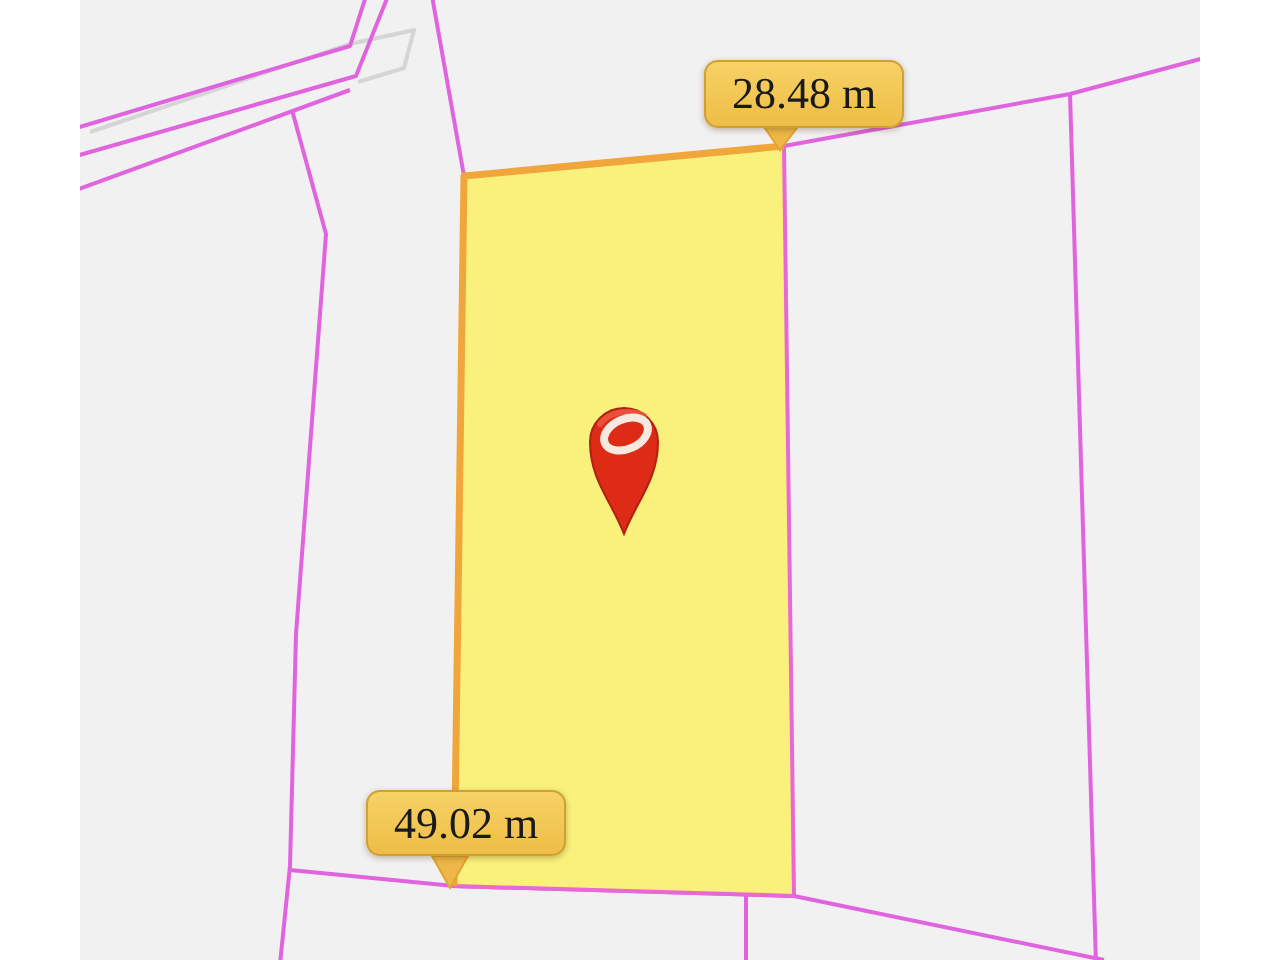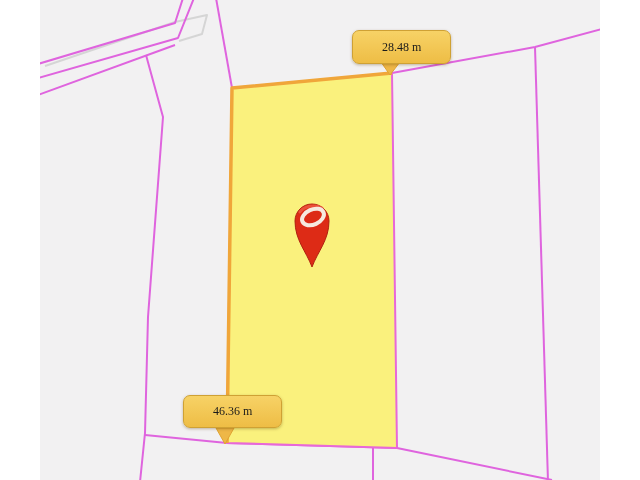--- a/index.html
+++ b/index.html
@@ -27,31 +27,31 @@
     overflow: hidden;
   }
   .map-canvas svg {
     position: absolute;
     left: 0;
     top: 0;
   }
   .measure-label {
     position: absolute;
     min-width: 64px;
-    padding: 4px 29px;
+    padding: 4px 13px;
     box-sizing: border-box;
     display: flex;
     align-items: center;
     justify-content: center;
     background: linear-gradient(#f7d266, #eebd45);
     border: 1px solid #cfa134;
     border-radius: 7px;
     box-shadow: 0 1px 3px rgba(90, 60, 0, 0.35);
     color: #1a1a1a;
-    font-size: 12px;
+    font-size: 22px;
     font-family: "Liberation Serif", serif;
     white-space: nowrap;
     user-select: none;
   }
   .label-top { left: 312px; top: 30px; height: 34px; }
   .label-bottom { left: 143px; top: 395px; height: 33px; }
   .margin-strip {
     position: absolute;
     top: 0;
     width: 40px;
@@ -94,18 +94,18 @@
 
       <g>
         <path d="M312 267 C306 251 295 240 295 221 A17 17 0 1 1 329 221 C329 240 318 251 312 267 Z" fill="#dd2b16" stroke="#b02110" stroke-width="1"></path>
         <path d="M300 212 A15 11 0 0 1 322 208" fill="none" stroke="#ef5a43" stroke-width="3" stroke-linecap="round" opacity="0.8"></path>
         <ellipse cx="313" cy="217" rx="11.5" ry="7.5" transform="rotate(-24 313 217)" fill="none" stroke="#f6e9df" stroke-width="4"></ellipse>
       </g>
     </svg>
 
     <div class="measure-label label-top">28.48 m</div>
 
-    <div class="measure-label label-bottom">46.36 m</div>
+    <div class="measure-label label-bottom">49.02 m</div>
   </div>
 
   <div class="margin-strip margin-left"></div>
   <div class="margin-strip margin-right"></div>
 </div>
 
 </body></html>

